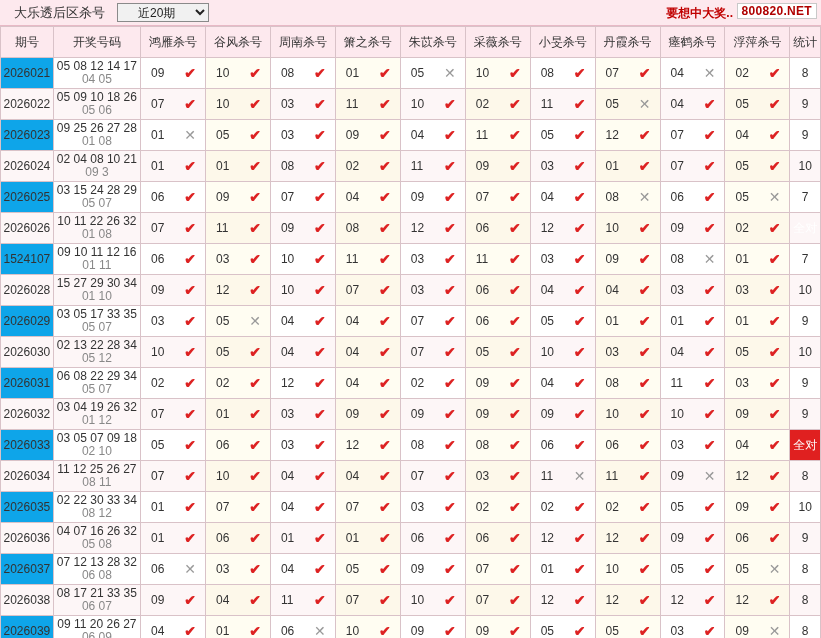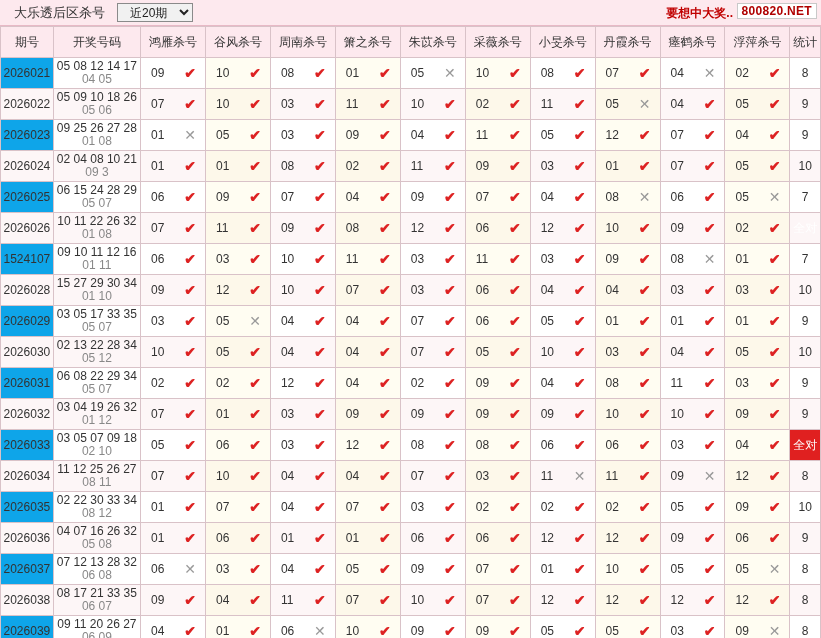--- a/index.html
+++ b/index.html
@@ -30,21 +30,21 @@
     margin-left: 14px;
     white-space: nowrap;
   }
   .period-select {
     margin-left: 12px;
     font-size: 12px;
     height: 19px;
     border: 1px solid #8a8a8a;
     background: #f1f1f1;
     color: #222;
-    padding: 0 8px;
+    padding: 0 16px;
     font-family: "Liberation Sans", sans-serif;
   }
   .promo {
     position: absolute;
     right: 88px;
     top: 5px;
     font-size: 12px;
     color: #c00000;
     font-weight: bold;
     white-space: nowrap;
@@ -425,21 +425,21 @@
           <td class="kill tint">
             <div class="killwrap">
               <span class="killnum">05</span>
               <span class="mark hit">✔</span>
             </div>
           </td>
           <td class="stat">10</td>
         </tr>
         <tr class="">
           <td class="issue">2026025</td>
-          <td class="nums"><span>06 15 24 28 29</span><br><span class="g">05 07</span></td>
+          <td class="nums"><span>03 15 24 28 29</span><br><span class="g">05 07</span></td>
           <td class="kill plain">
             <div class="killwrap">
               <span class="killnum">06</span>
               <span class="mark hit">✔</span>
             </div>
           </td>
           <td class="kill tint">
             <div class="killwrap">
               <span class="killnum">09</span>
               <span class="mark hit">✔</span>

